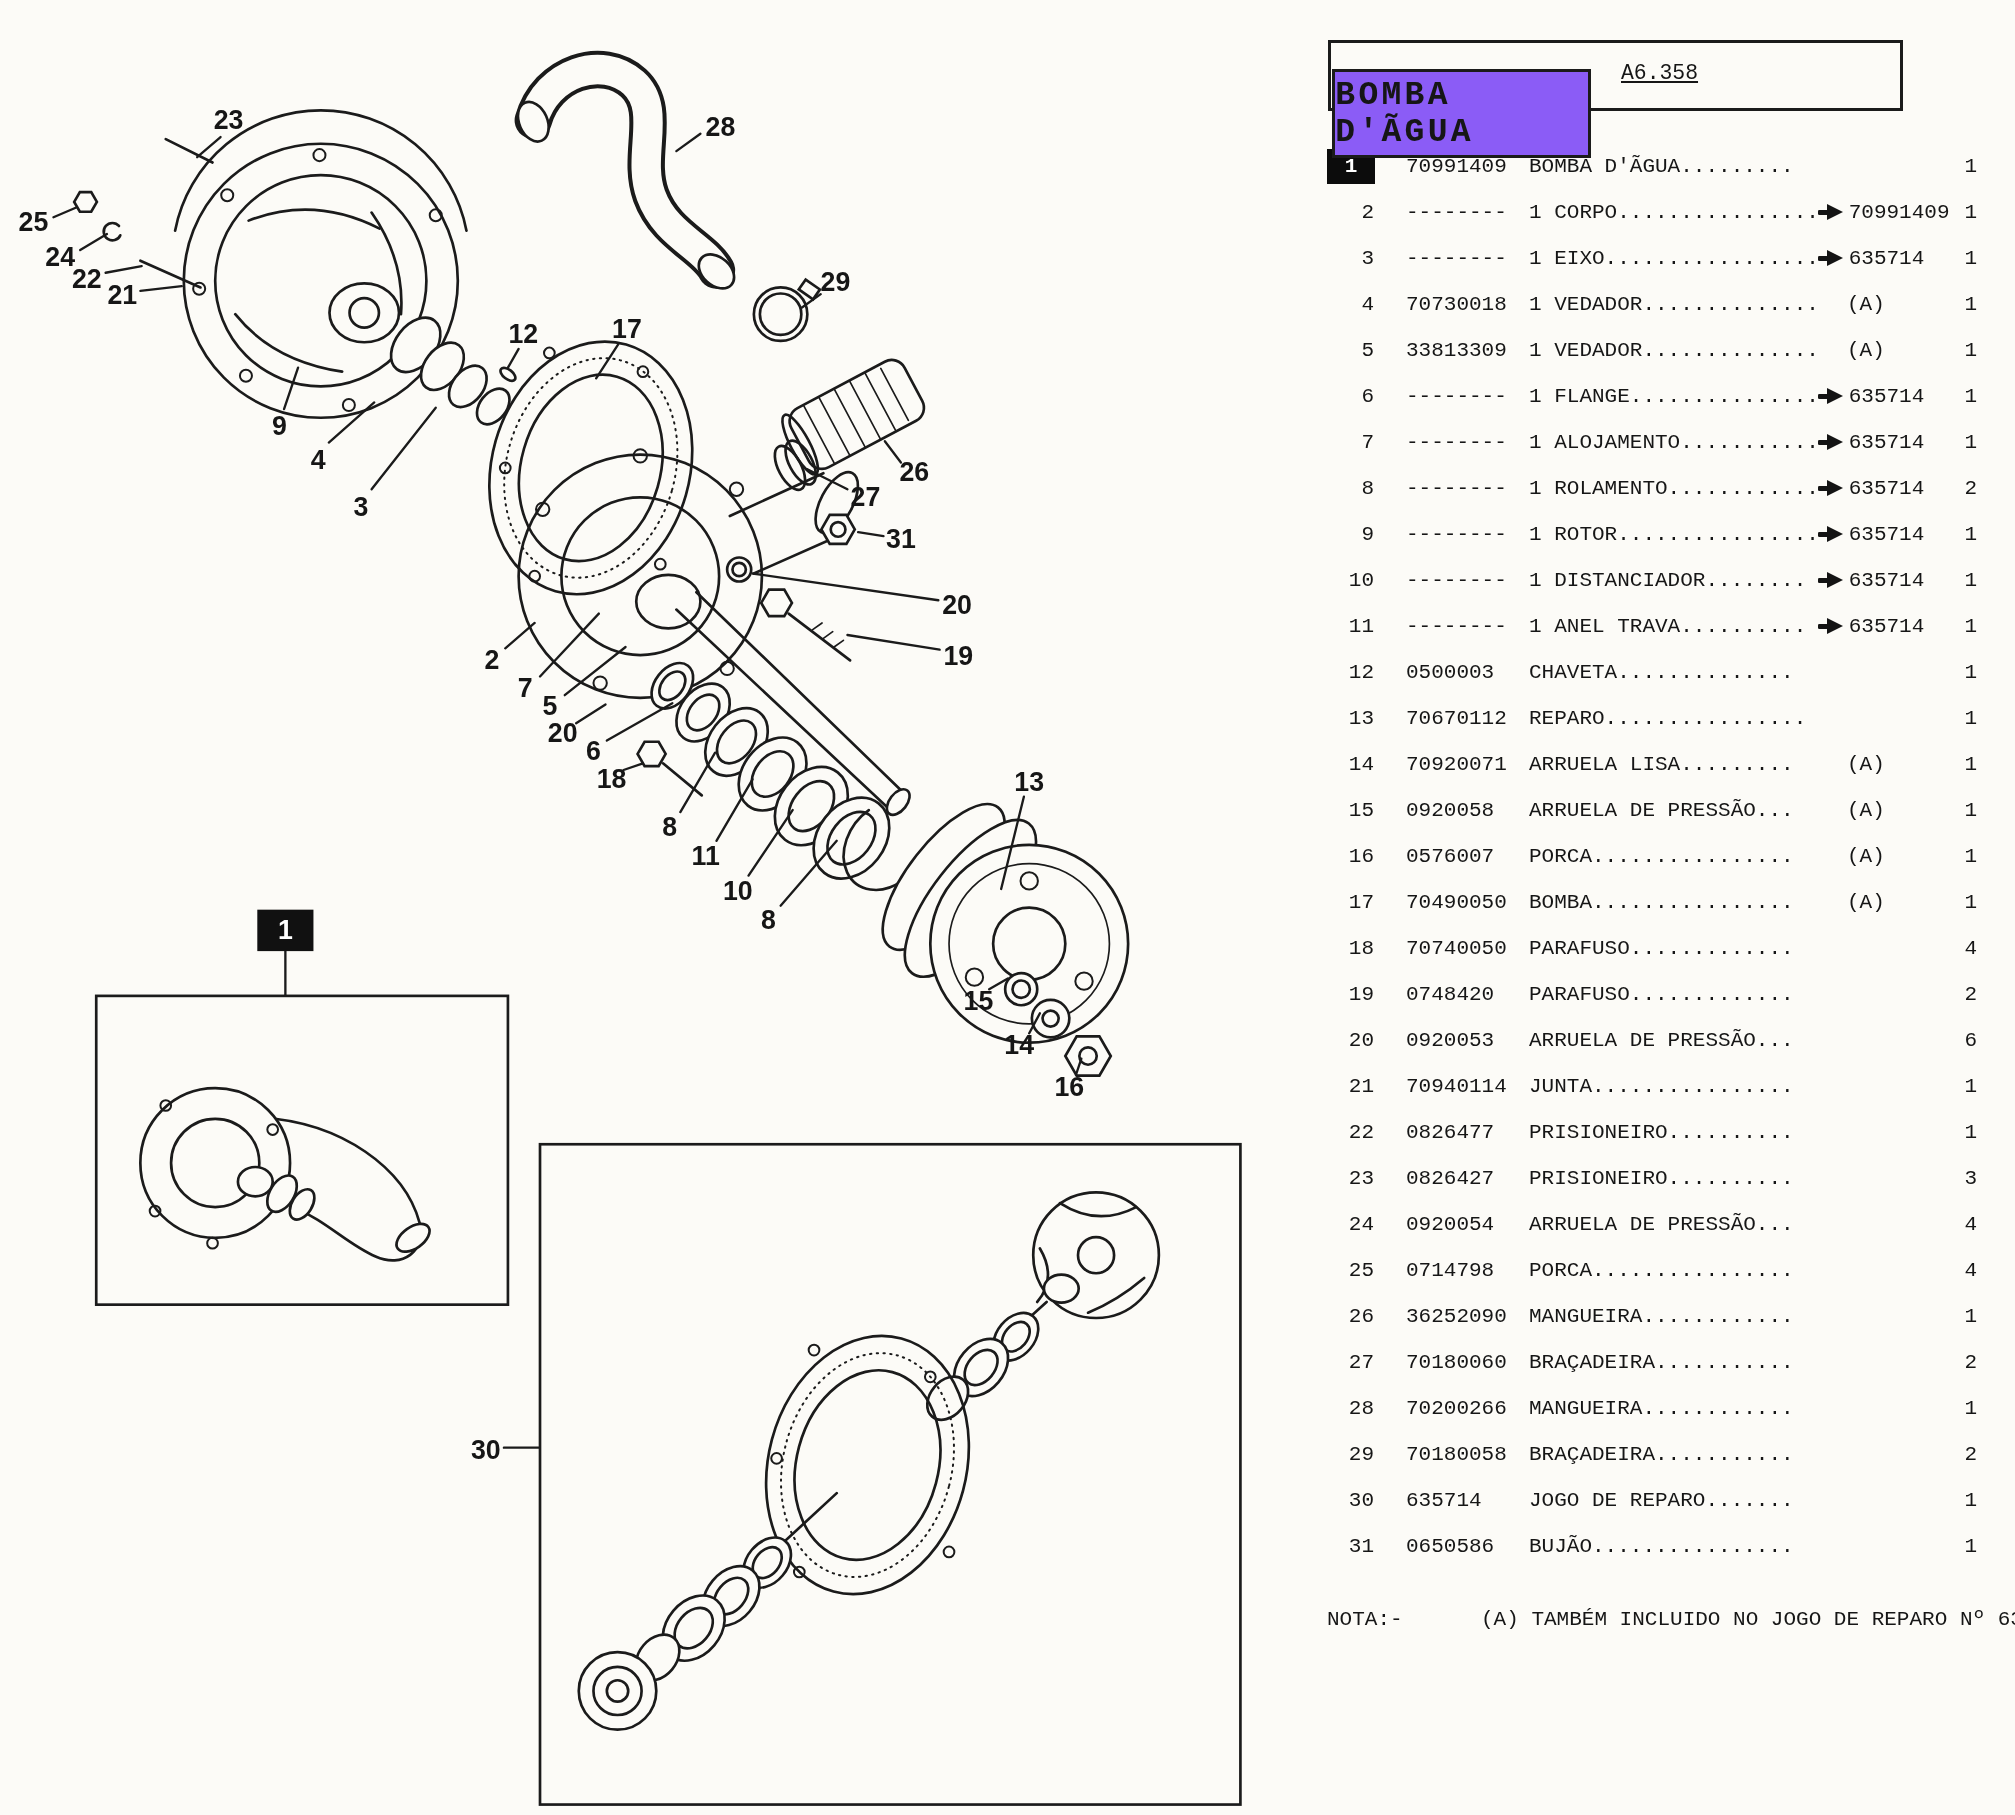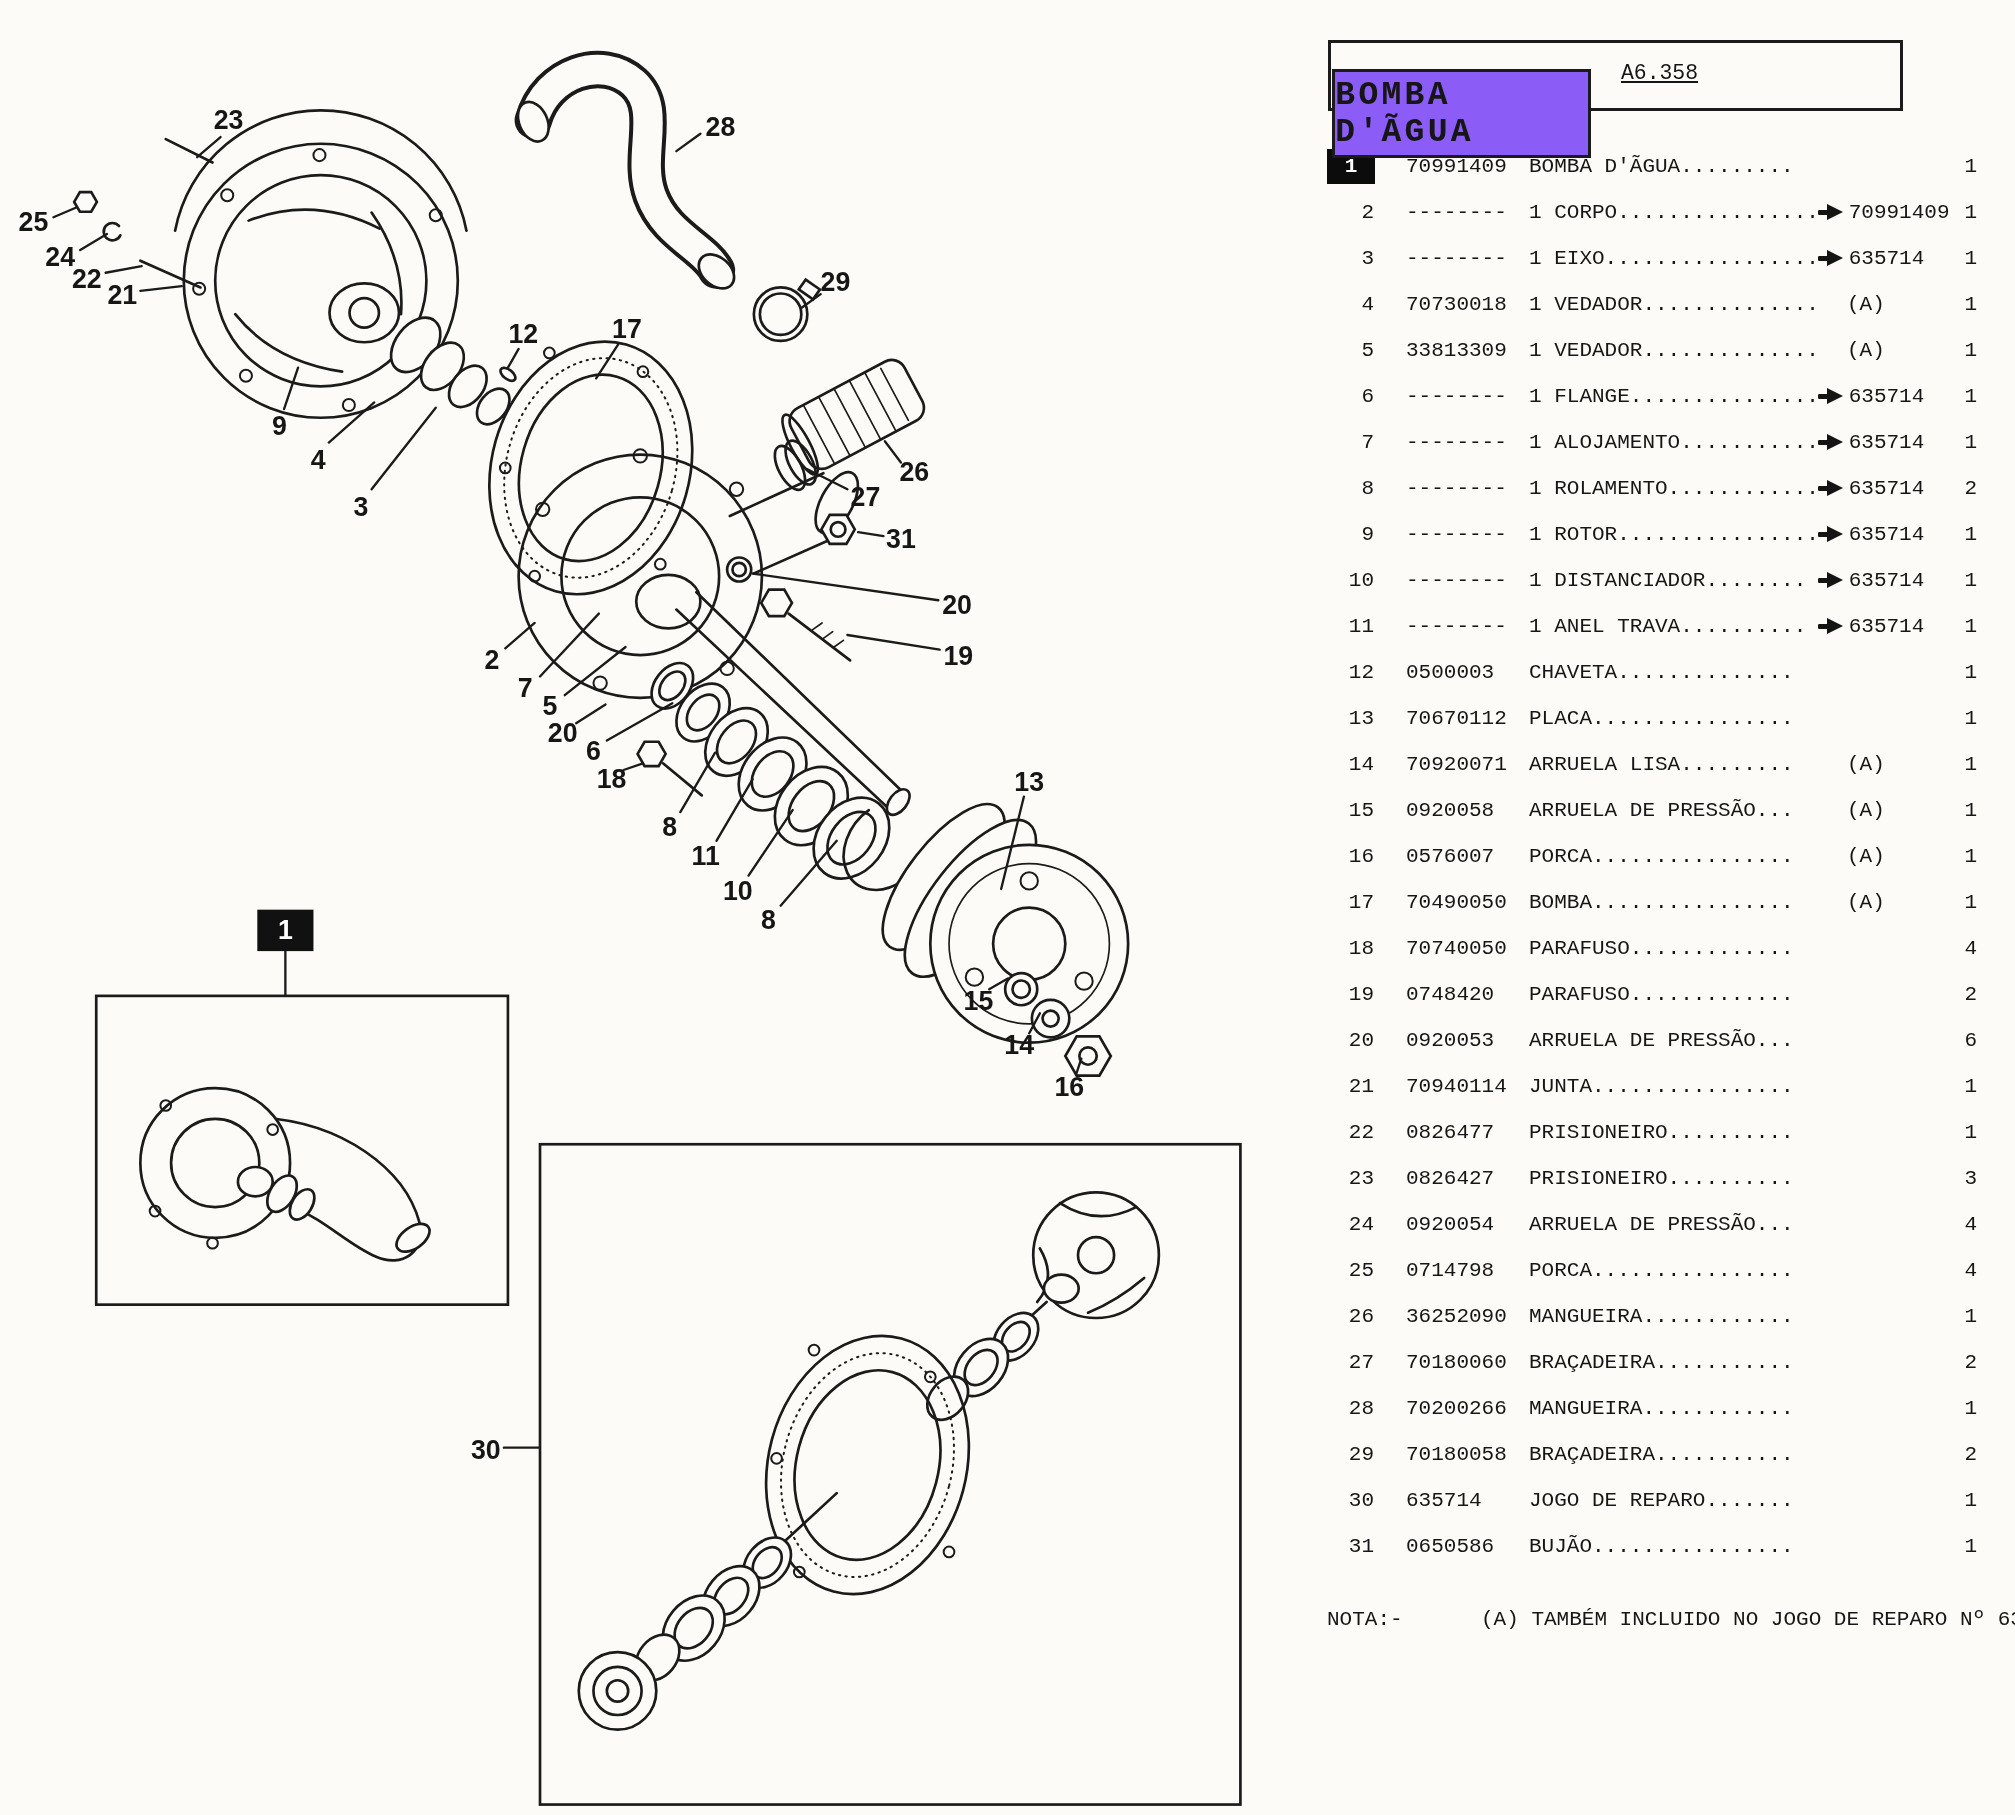--- a/index.html
+++ b/index.html
@@ -422,21 +422,21 @@
         <div class="row">
     <span class="c-item">12</span>
     <span class="c-part">0500003</span>
     <span class="c-desc">CHAVETA..............</span>
     <span class="c-ref"></span>
     <span class="c-qty">1</span>
   </div>
         <div class="row">
     <span class="c-item">13</span>
     <span class="c-part">70670112</span>
-    <span class="c-desc">PLACA................</span>
+    <span class="c-desc">REPARO................</span>
     <span class="c-ref"></span>
     <span class="c-qty">1</span>
   </div>
         <div class="row">
     <span class="c-item">14</span>
     <span class="c-part">70920071</span>
     <span class="c-desc">ARRUELA LISA.........</span>
     <span class="c-ref ref-note">(A)</span>
     <span class="c-qty">1</span>
   </div>

